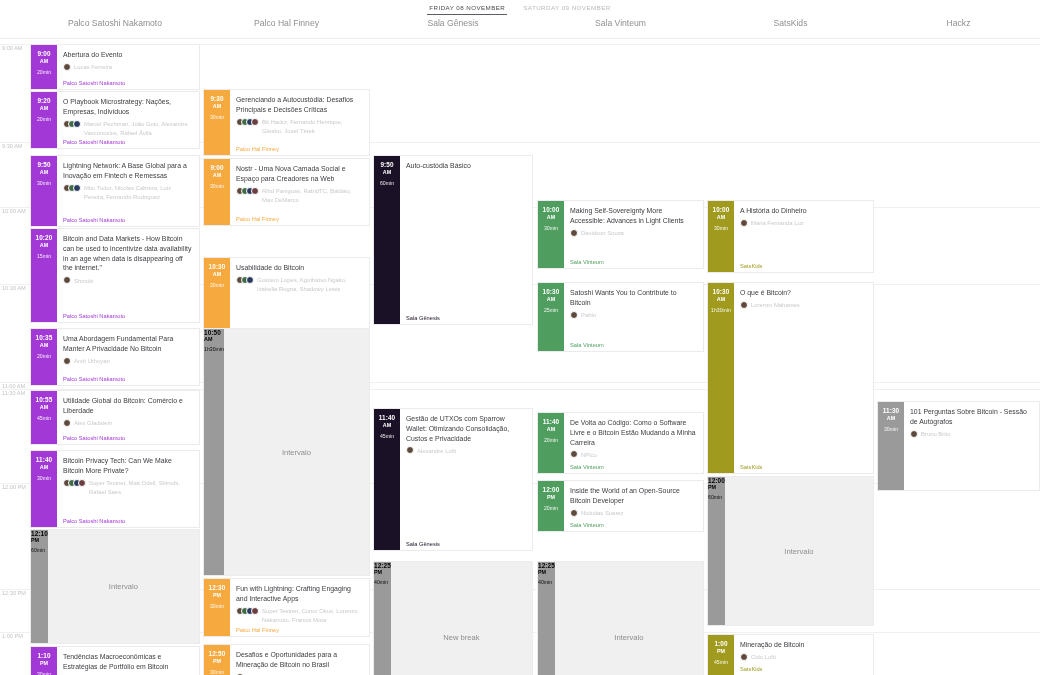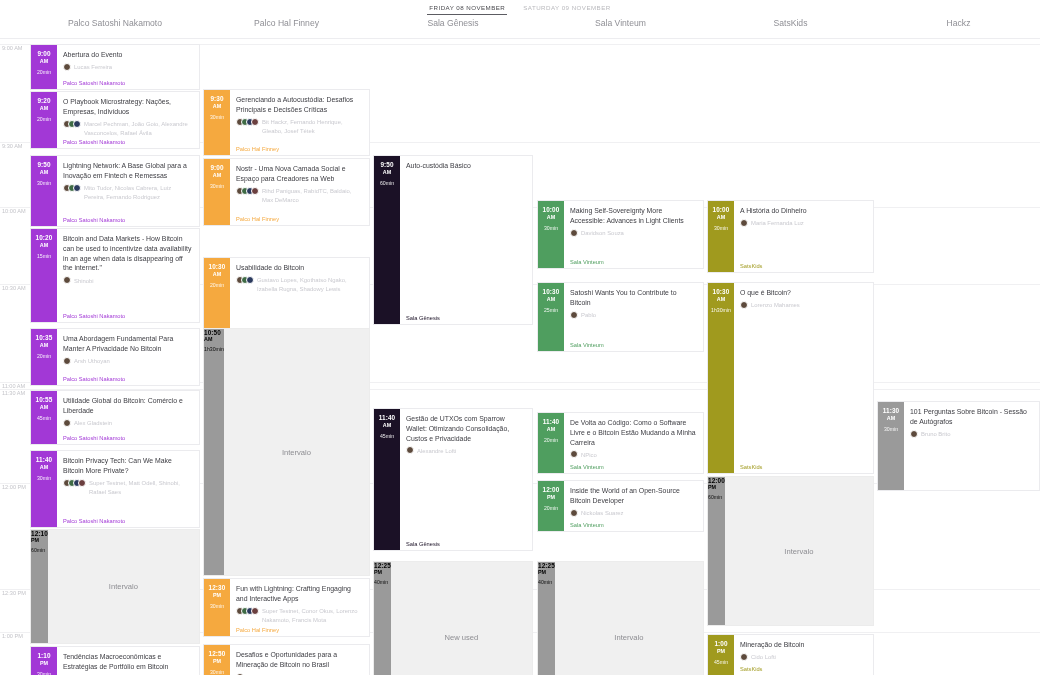--- a/index.html
+++ b/index.html
@@ -574,21 +574,21 @@
             <div class="blabel">Intervalo</div>
           </div>
         </div>
         <div class="break" style="left: 373px; top: 522px; width: 160px; height: 153px;">
           <div class="stripe">
             <div class="t">12:25</div>
             <div class="ap">PM</div>
             <div class="du">40min</div>
           </div>
           <div class="bbody">
-            <div class="blabel">New used</div>
+            <div class="blabel">New break</div>
           </div>
         </div>
         <div class="break" style="left: 537px; top: 522px; width: 167px; height: 153px;">
           <div class="stripe">
             <div class="t">12:25</div>
             <div class="ap">PM</div>
             <div class="du">40min</div>
           </div>
           <div class="bbody">
             <div class="blabel">Intervalo</div>

